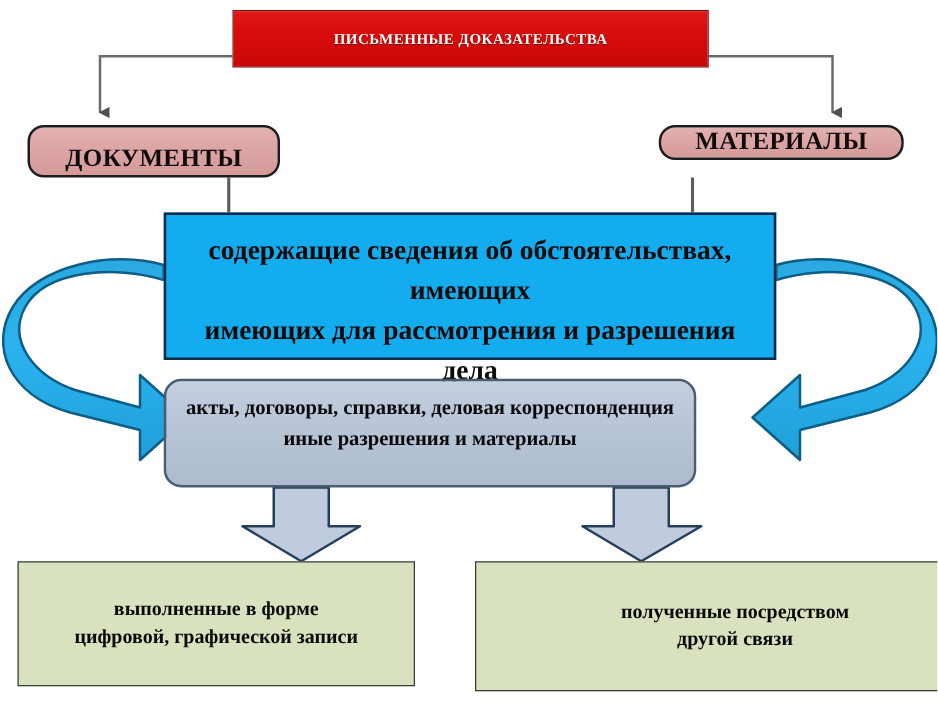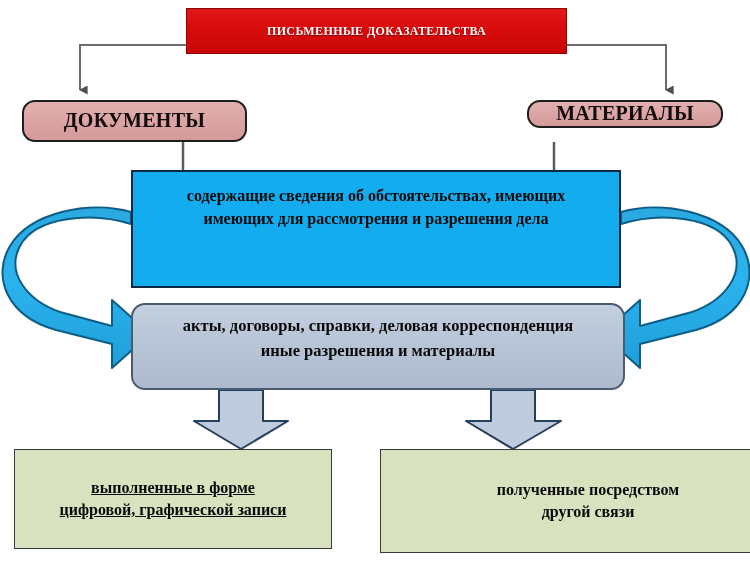--- a/index.html
+++ b/index.html
@@ -51,54 +51,55 @@
     border: 2px solid #1d1d1d;
     border-radius: 13px;
     font-size: 20px;
     color: #120b0b;
     letter-spacing: 0.3px;
     white-space: nowrap;
   }
   #docs-box {
     left: 22px;
     top: 100px;
-    width: 225px;
+    width: 202px;
     height: 42px;
+    align-items: flex-end;
   }
   #materials-box {
     left: 527px;
     top: 100px;
     width: 196px;
     height: 28px;
   }
 
   
   #blue-box {
     left: 131px;
     top: 170px;
     width: 490px;
     height: 118px;
     background: #13acef;
     border: 2px solid #0d2a44;
-    font-size: 16px;
+    font-size: 22px;
     color: #0a0a0a;
     padding: 0 16px;
     align-items: flex-start;
     padding-top: 12px;
   }
   #blue-box .inner-text {
     width: 100%;
     line-height: 1.45;
   }
 
   
   #gray-box {
     left: 131px;
     top: 303px;
-    width: 494px;
+    width: 426px;
     height: 87px;
     background: linear-gradient(180deg, #c4cfdf 0%, #b7c4d6 50%, #aebbcf 100%);
     border: 2px solid #4a5d70;
     border-radius: 14px;
     font-size: 16.5px;
     color: #0a0a0a;
     padding: 0 6px;
     align-items: flex-start;
     padding-top: 9px;
   }
@@ -113,21 +114,20 @@
     border: 1px solid #3b3b3b;
     font-size: 16px;
     color: #0a0a0a;
     padding: 0 8px;
   }
   #green-left {
     left: 14px;
     top: 449px;
     width: 318px;
     height: 100px;
-    text-decoration: underline;
   }
   #green-right {
     left: 380px;
     top: 449px;
     width: 416px;
     height: 104px;
   }
   .green-box .inner-text {
     width: 100%;
     line-height: 1.38;

